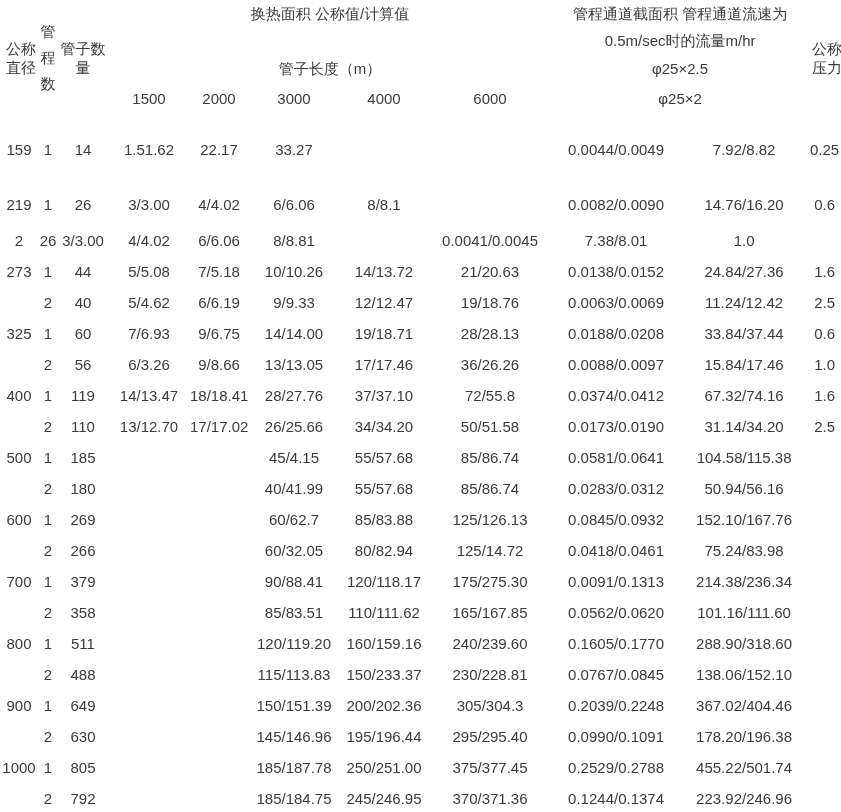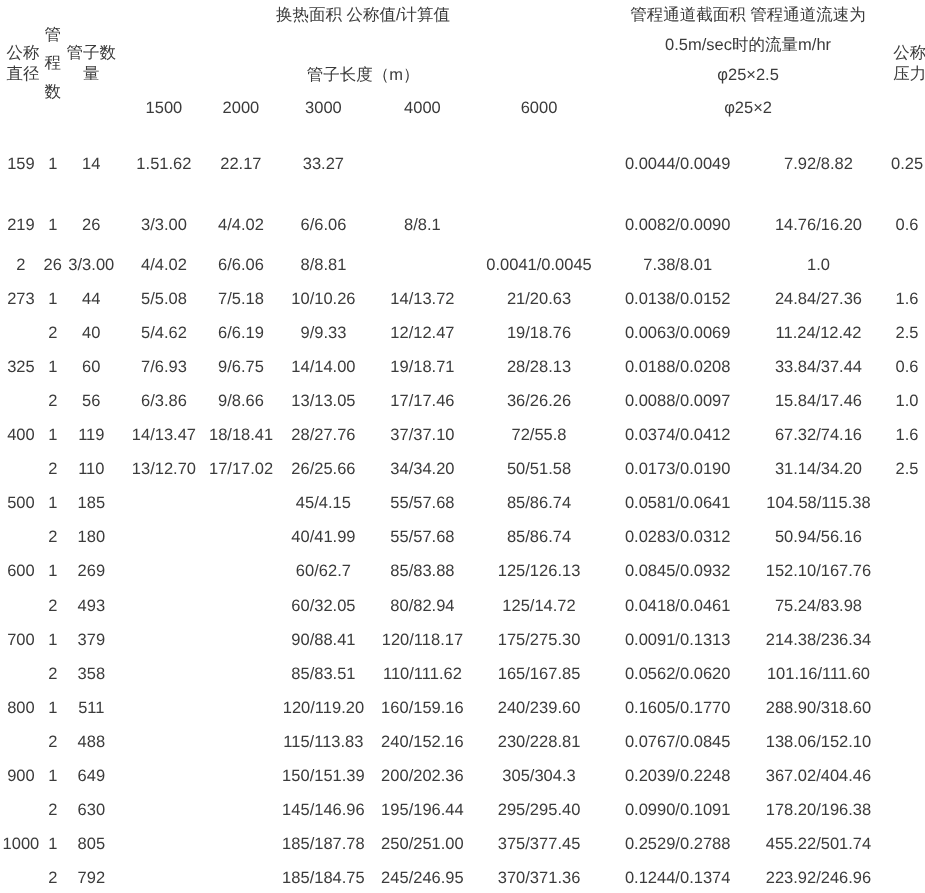--- a/index.html
+++ b/index.html
@@ -165,21 +165,21 @@
         <td>19/18.71</td>
         <td>28/28.13</td>
         <td>0.0188/0.0208</td>
         <td>33.84/37.44</td>
         <td>0.6</td>
       </tr>
       <tr>
         <td></td>
         <td>2</td>
         <td>56</td>
-        <td>6/3.86</td>
+        <td>6/3.26</td>
         <td>9/8.66</td>
         <td>13/13.05</td>
         <td>17/17.46</td>
         <td>36/26.26</td>
         <td>0.0088/0.0097</td>
         <td>15.84/17.46</td>
         <td>1.0</td>
       </tr>
       <tr>
         <td>400</td>
@@ -242,21 +242,21 @@
         <td>60/62.7</td>
         <td>85/83.88</td>
         <td>125/126.13</td>
         <td>0.0845/0.0932</td>
         <td>152.10/167.76</td>
         <td></td>
       </tr>
       <tr>
         <td></td>
         <td>2</td>
-        <td>493</td>
+        <td>266</td>
         <td></td>
         <td></td>
         <td>60/32.05</td>
         <td>80/82.94</td>
         <td>125/14.72</td>
         <td>0.0418/0.0461</td>
         <td>75.24/83.98</td>
         <td></td>
       </tr>
       <tr>
@@ -298,21 +298,21 @@
         <td>288.90/318.60</td>
         <td></td>
       </tr>
       <tr>
         <td></td>
         <td>2</td>
         <td>488</td>
         <td></td>
         <td></td>
         <td>115/113.83</td>
-        <td>240/152.16</td>
+        <td>150/233.37</td>
         <td>230/228.81</td>
         <td>0.0767/0.0845</td>
         <td>138.06/152.10</td>
         <td></td>
       </tr>
       <tr>
         <td>900</td>
         <td>1</td>
         <td>649</td>
         <td></td>

